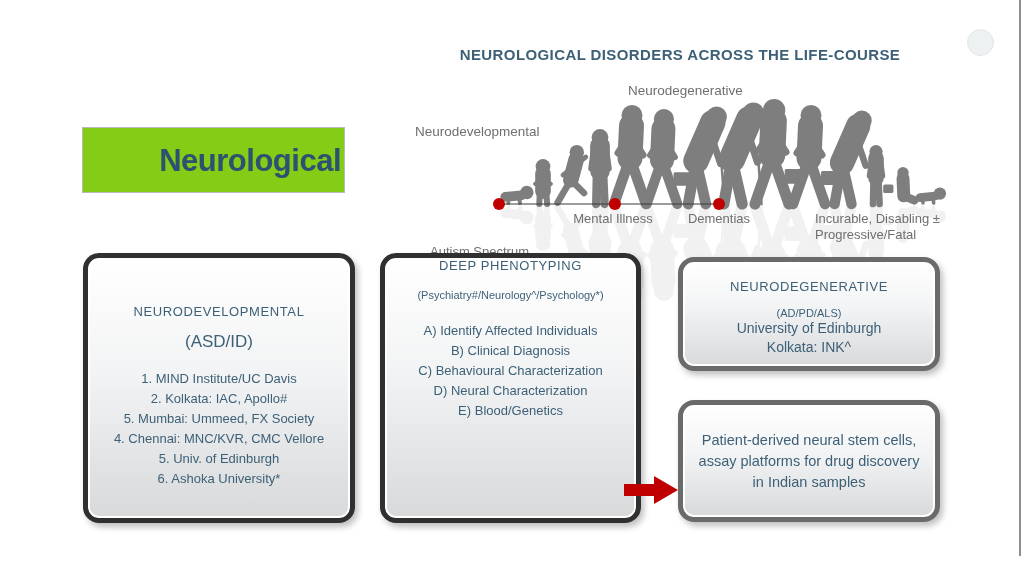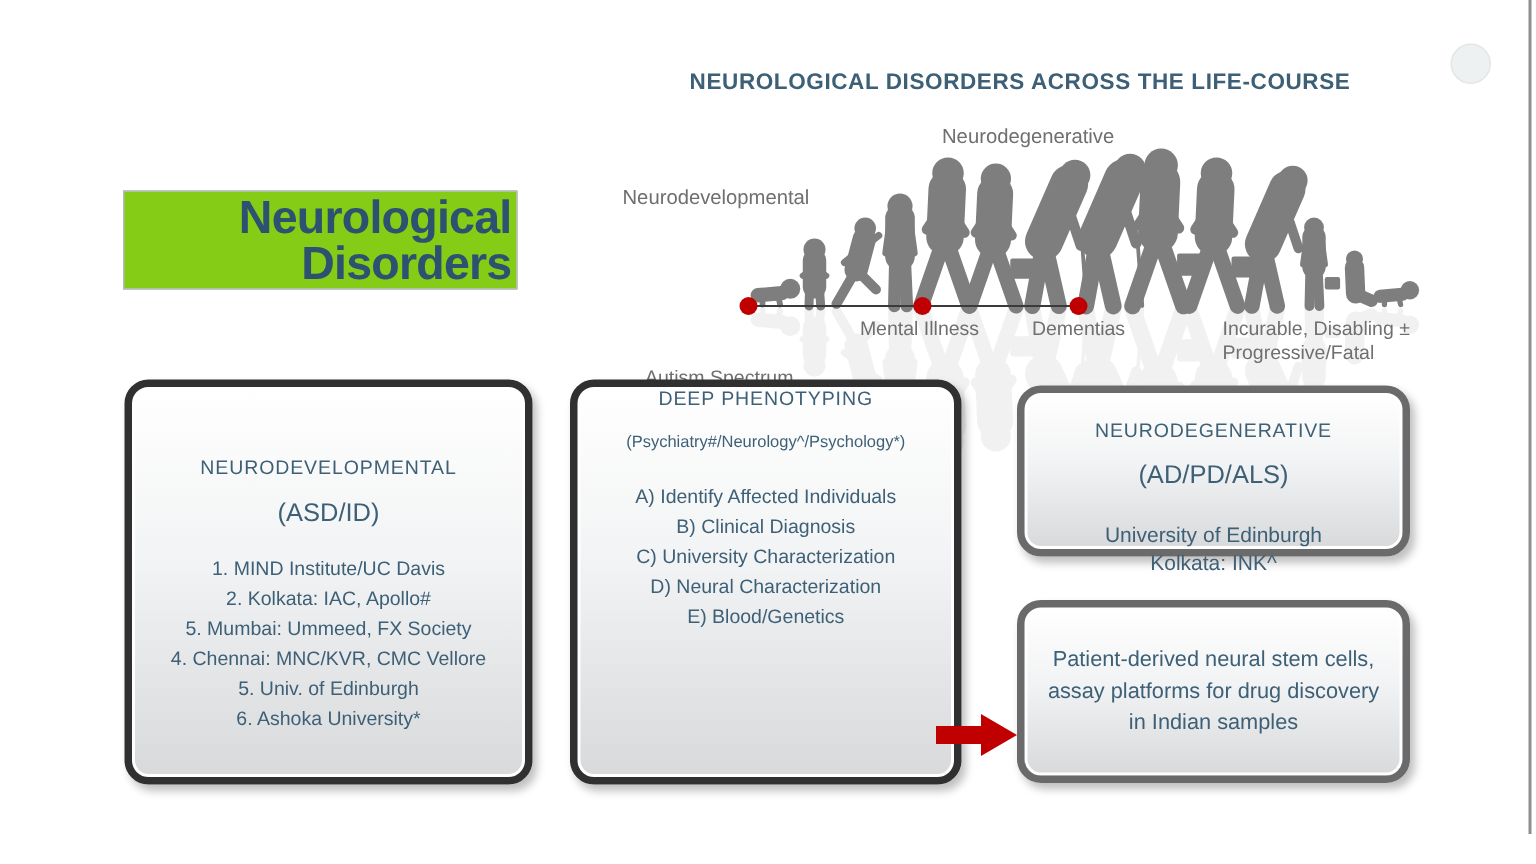--- a/index.html
+++ b/index.html
@@ -59,21 +59,21 @@
   .box-neurodeg{left:678px;top:257px;width:262px;height:114px;padding-top:17px;}
   .box-trans{left:678px;top:400px;width:262px;height:122px;display:flex;align-items:center;justify-content:center;}
 
   .cbox .box-title{font-size:13px;letter-spacing:0.6px;margin-bottom:13px;}
   .cbox .box-subtitle{font-size:17px;margin-bottom:17px;}
   .box-items{font-size:13px;line-height:20px;margin:16px auto;text-align:center;}
   .box-neurodev .box-items{width:218px;}
   .box-deep .box-items{width:232px;}
   .box-deep .box-subtitle{font-size:11px;line-height:19px;width:232px;margin:0 auto 3px auto;overflow-wrap:anywhere;}
   .box-neurodeg .box-lines{font-size:14px;line-height:19px;}
-  .box-neurodeg .box-subtitle{font-size:17px;margin-bottom:20px;}
+  .box-neurodeg .box-subtitle{font-size:11px;margin-bottom:0;}
   .box-trans .box-text{font-size:14.5px;line-height:21px;width:226px;}
 
   
   .right-edge-line{left:1019px;top:0px;width:2px;height:556px;background:#8f8f8f;}
   .corner-circle{
     left:967px;top:29px;width:27px;height:27px;border-radius:50%;
     background:#eef1f2;border:1px solid #e2e6e8;box-sizing:border-box;
   }
   svg{display:block;}
   #figures-svg{left:0;top:0;pointer-events:none;}
@@ -308,21 +308,20 @@
       <circle cx="499" cy="204" r="6" fill="#C00000"></circle>
       <circle cx="615" cy="204" r="6" fill="#C00000"></circle>
       <circle cx="719" cy="204" r="6" fill="#C00000"></circle>
     </g>
   </svg>
 
 <div class="abs slide-header">NEUROLOGICAL DISORDERS ACROSS THE LIFE-COURSE</div>
 
 <div class="abs title-box">
   <div class="t-line">Neurological</div>
-  <div class="t-line">Disorders</div>
 </div>
 
 <div class="abs gray-label lbl-neurodev">Neurodevelopmental</div>
 <div class="abs gray-label lbl-neurodeg">Neurodegenerative</div>
 
 <div class="abs tl-label tl-asd">Autism Spectrum Disorders</div>
 <div class="abs tl-label tl-mental">Mental Illness</div>
 <div class="abs tl-label tl-dem">Dementias</div>
 <div class="abs tl-label tl-incur">Incurable, Disabling ± Progressive/Fatal</div>
 
@@ -338,21 +337,21 @@
     <div>6. Ashoka University*</div>
   </div>
 </div>
 
 <div class="abs cbox dark-border box-deep">
   <div class="box-title">DEEP PHENOTYPING</div>
   <div class="box-subtitle">(Psychiatry#/Neurology^/Psychology*)</div>
   <div class="box-items">
     <div>A) Identify Affected Individuals</div>
     <div>B) Clinical Diagnosis</div>
-    <div>C) University Characterization</div>
+    <div>C) Behavioural Characterization</div>
     <div>D) Neural Characterization</div>
     <div>E) Blood/Genetics</div>
   </div>
 </div>
 
 <div class="abs cbox gray-border box-neurodeg">
   <div class="box-title">NEURODEGENERATIVE</div>
   <div class="box-subtitle">(AD/PD/ALS)</div>
   <div class="box-lines">
     <div>University of Edinburgh</div>

